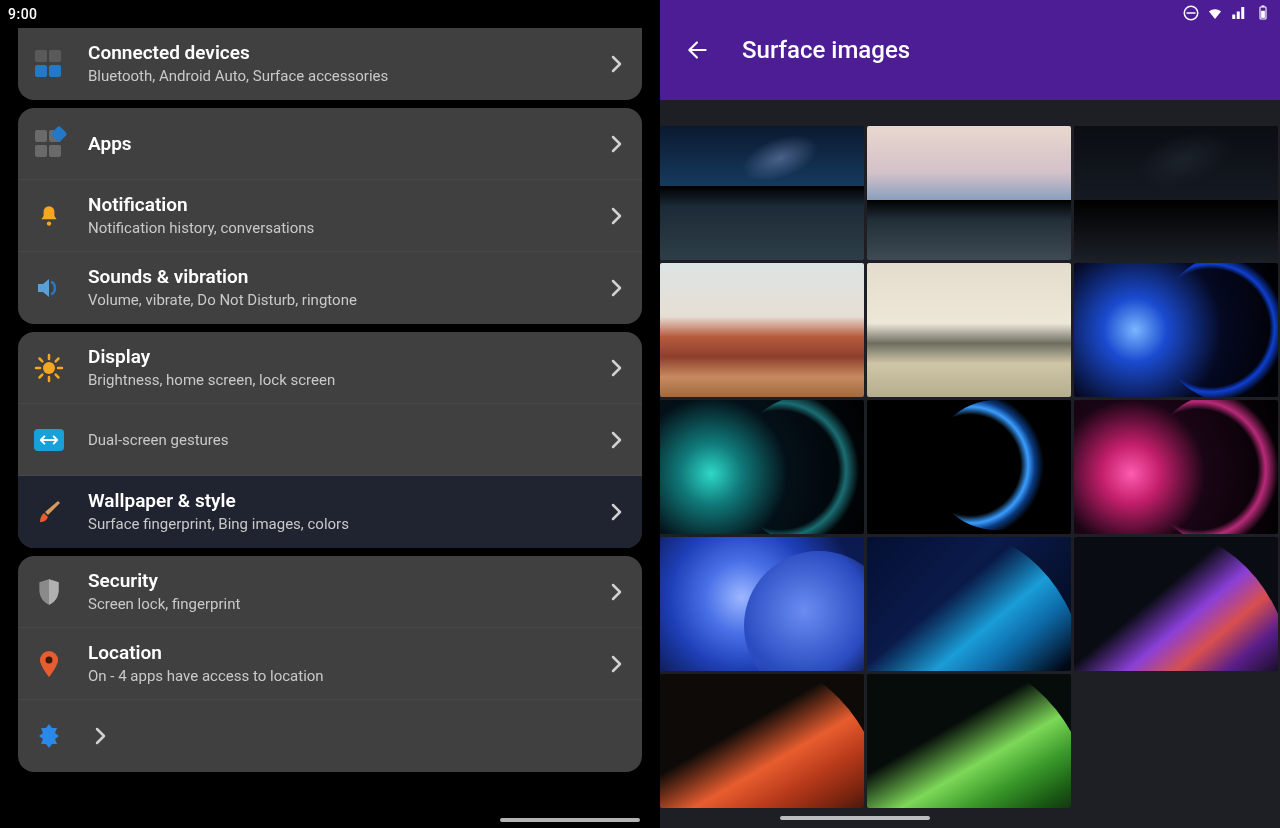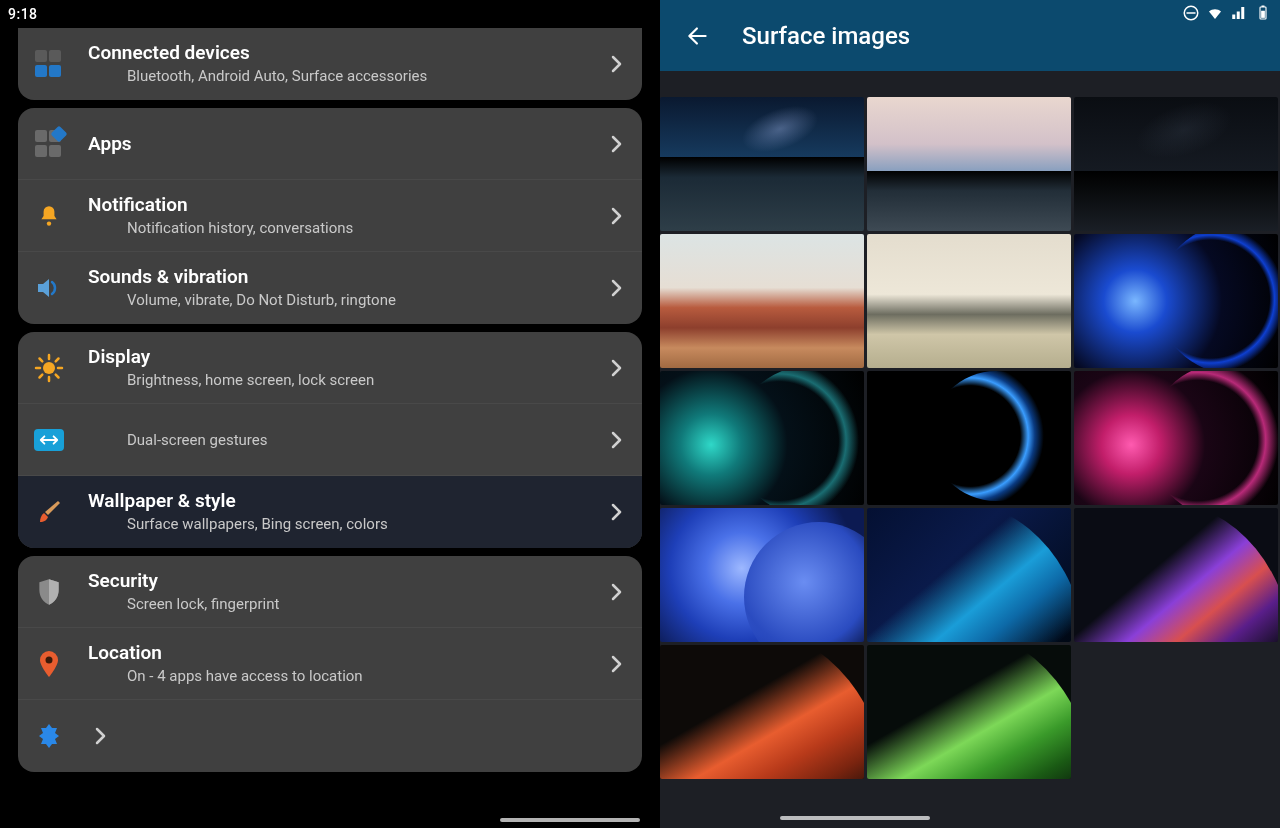--- a/index.html
+++ b/index.html
@@ -13,25 +13,25 @@
   .ico { width: 18px; height: 18px; fill: #fff; }
   .left-scroll { position: absolute; top: 24px; left: 0; right: 0; bottom: 0; overflow: hidden; }
   .group { margin: 6px 18px 8px 18px; background: #404040; border-radius: 16px; overflow: hidden; }
   .group.partial-top { border-top-left-radius: 0; border-top-right-radius: 0; margin-top: 4px; }
   .item { display: flex; align-items: center; padding: 10px 14px 10px 14px; min-height: 72px; cursor: pointer; border-bottom: 1px solid rgba(255,255,255,0.05); }
   .item:last-child { border-bottom: none; }
   .item.selected { background: #1f2430; align-items: center; }
   .item-icon { width: 34px; height: 34px; margin-right: 22px; display: flex; align-items: center; justify-content: center; flex-shrink: 0; }
   .item-text { flex: 1; min-width: 0; }
   .item-title { font-size: 19px; font-weight: 600; color: #fff; line-height: 1.25; }
-  .item-sub { font-size: 15px; color: #c9c9c9; line-height: 1.3; margin-top: 2px; margin-left: 39px; }
+  .item-sub { font-size: 15px; color: #c9c9c9; line-height: 1.3; margin-top: 2px; }
   .chev { width: 24px; height: 24px; flex-shrink: 0; color: #d0d0d0; }
   .chev svg { width: 100%; height: 100%; stroke: currentColor; }
   
-  .right-header { height: 71px; background: #0c4a6e; display: flex; align-items: center; padding: 0 20px; gap: 26px; }
+  .right-header { height: 100px; background: #4c1d95; display: flex; align-items: center; padding: 0 20px; gap: 26px; }
   .back-btn { width: 36px; height: 36px; display: flex; align-items: center; justify-content: center; cursor: pointer; }
   .back-btn svg { width: 26px; height: 26px; stroke: #fff; fill: none; stroke-width: 2; }
   .right-title { font-size: 24px; font-weight: 500; color: #fff; }
   .wall-grid { flex: 1; padding: 26px 0 0 0; display: grid; grid-template-columns: repeat(3, 204px); grid-auto-rows: 134px; gap: 3px; justify-content: start; overflow: hidden; }
   .wall { width: 204px; height: 134px; border-radius: 2px; cursor: pointer; position: relative; overflow: hidden; }
   .scroll-ind { position: absolute; bottom: 6px; left: 50%; transform: translateX(-50%); width: 160px; height: 4px; background: rgba(255,255,255,.7); border-radius: 2px; }
   
   .w1 { background: linear-gradient(to bottom, #0a1930 0%, #163a5e 45%, #000 45%, #1b2a36 60%, #2e3e48 100%); }
   .w1::after { content:''; position:absolute; top:12px; left:80px; width:80px; height:40px; background: radial-gradient(ellipse at center, rgba(180,200,255,.35), transparent 70%); transform: rotate(-20deg); }
   .w2 { background: linear-gradient(to bottom, #e9d7cf 0%, #d3c1c9 35%, #8aa0bf 55%, #000 55%, #222e38 70%, #3e4a54 100%); }
@@ -74,21 +74,21 @@
   .si-loc{width:22px;height:30px}
   .si-med{width:28px;height:28px}
 </style>
 </head>
 <body>
 
 <div class="root">
 
   <div class="left-pane">
     <div class="status-bar">
-      <span class="status-time">9:18</span>
+      <span class="status-time">9:00</span>
     </div>
     <div class="left-scroll" id="left-scroll">
         <div class="group partial-top">
           <div class="item">
             <div class="item-icon">
               <div class="si-connected">
                 <span class="a"></span>
                 <span class="a"></span>
                 <span class="c"></span>
                 <span class="d"></span>
@@ -194,21 +194,21 @@
           </div>
           <div class="item selected">
             <div class="item-icon">
               <svg class="si-brush" viewBox="0 0 30 30">
                 <path d="M24 4l2 2-12 12-3-3L24 4z" fill="#d89a5a"></path>
                 <path d="M10 16l4 4c-1 3-4 5-8 5 0-3 1-7 4-9z" fill="#e85d2f"></path>
               </svg>
             </div>
             <div class="item-text">
               <div class="item-title">Wallpaper &amp; style</div>
-              <div class="item-sub">Surface wallpapers, Bing screen, colors</div>
+              <div class="item-sub">Surface fingerprint, Bing images, colors</div>
             </div>
             <div class="chev"><svg viewBox="0 0 24 24" fill="none" stroke-width="2.5" stroke-linecap="round" stroke-linejoin="round">
                 <polyline points="9 5 16 12 9 19"></polyline>
               </svg></div>
           </div>
         </div>
         <div class="group">
           <div class="item">
             <div class="item-icon">
               <svg class="si-shield" viewBox="0 0 24 28">

